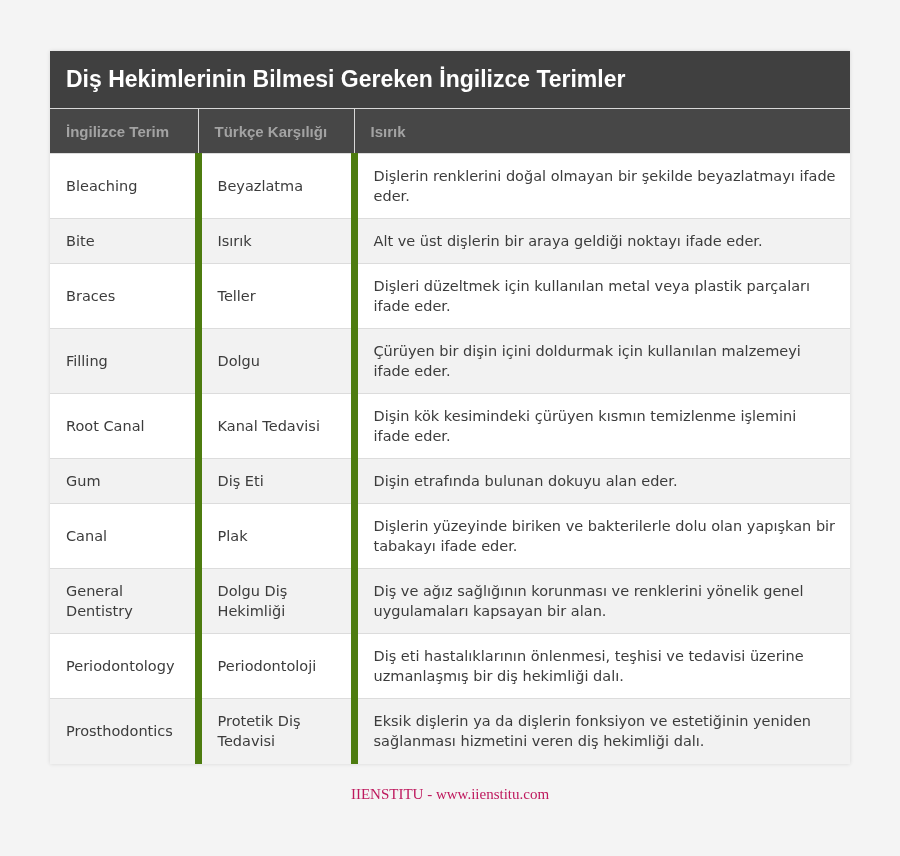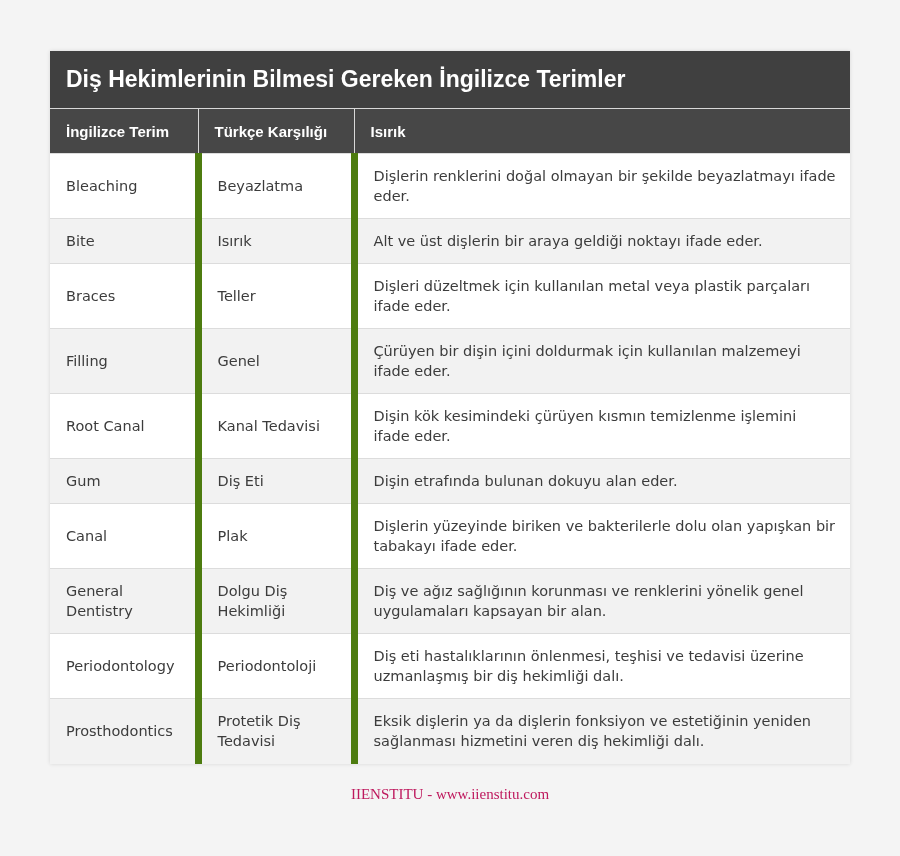--- a/index.html
+++ b/index.html
@@ -31,21 +31,21 @@
   table {
     border-collapse: collapse;
     width: 800px;
     table-layout: fixed;
   }
   col.c1 { width: 148px; }
   col.c2 { width: 156px; }
   col.c3 { width: 496px; }
   thead th {
     background: #474747;
-    color: #ffffff;
+    color: #a3a3a3;
     font-family: "Liberation Sans", sans-serif;
     font-weight: bold;
     font-size: 15px;
     text-align: left;
     height: 44px;
     padding: 0 0 0 16px;
     border-right: 1px solid #d8d8d8;
   }
   thead th:last-child { border-right: none; }
   tbody td {
@@ -100,21 +100,21 @@
         <td>Isırık</td>
         <td>Alt ve üst dişlerin bir araya geldiği noktayı ifade eder.</td>
       </tr>
       <tr>
         <td>Braces</td>
         <td>Teller</td>
         <td>Dişleri düzeltmek için kullanılan metal veya plastik parçaları ifade eder.</td>
       </tr>
       <tr>
         <td>Filling</td>
-        <td>Genel</td>
+        <td>Dolgu</td>
         <td>Çürüyen bir dişin içini doldurmak için kullanılan malzemeyi ifade eder.</td>
       </tr>
       <tr>
         <td>Root Canal</td>
         <td>Kanal Tedavisi</td>
         <td>Dişin kök kesimindeki çürüyen kısmın temizlenme işlemini ifade eder.</td>
       </tr>
       <tr class="short">
         <td>Gum</td>
         <td>Diş Eti</td>

